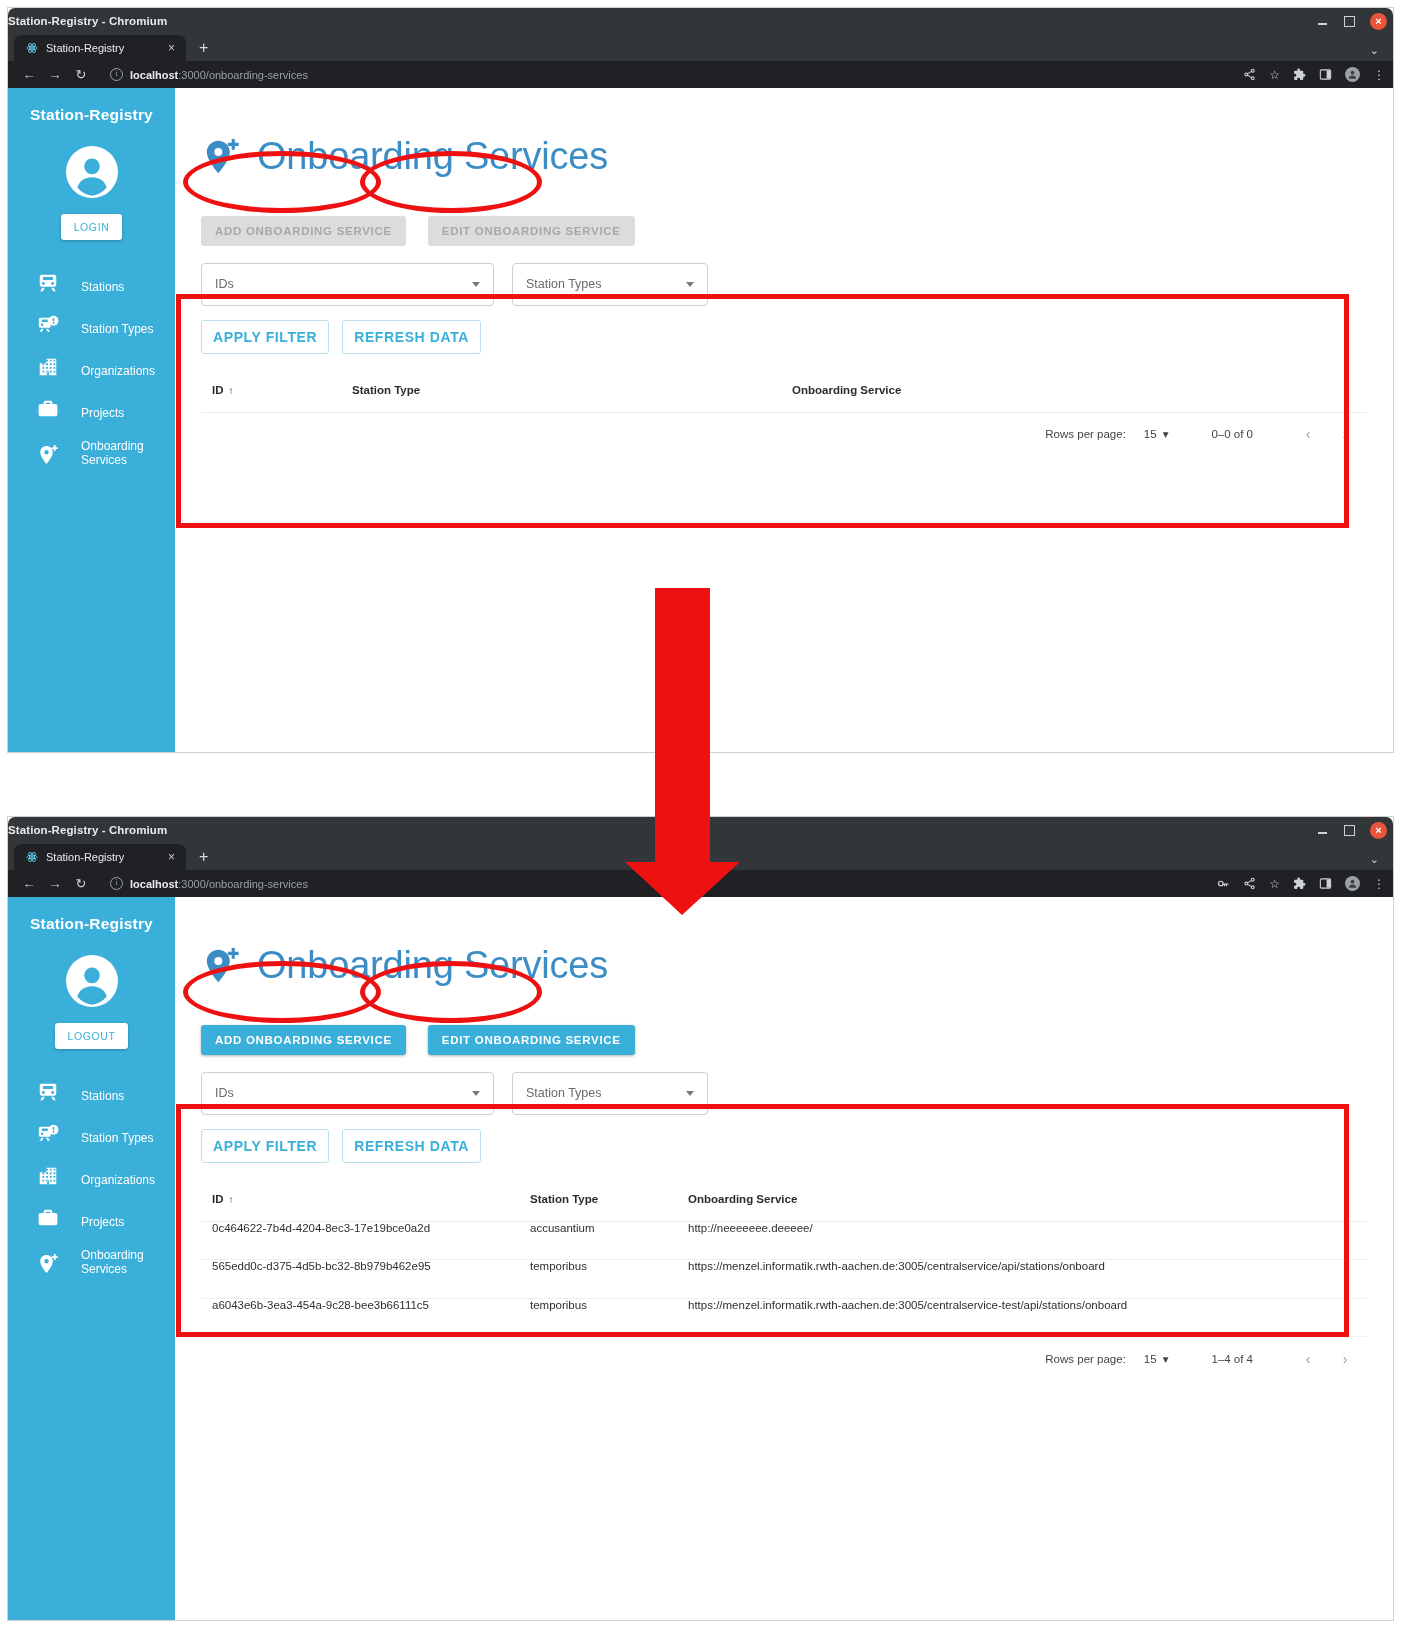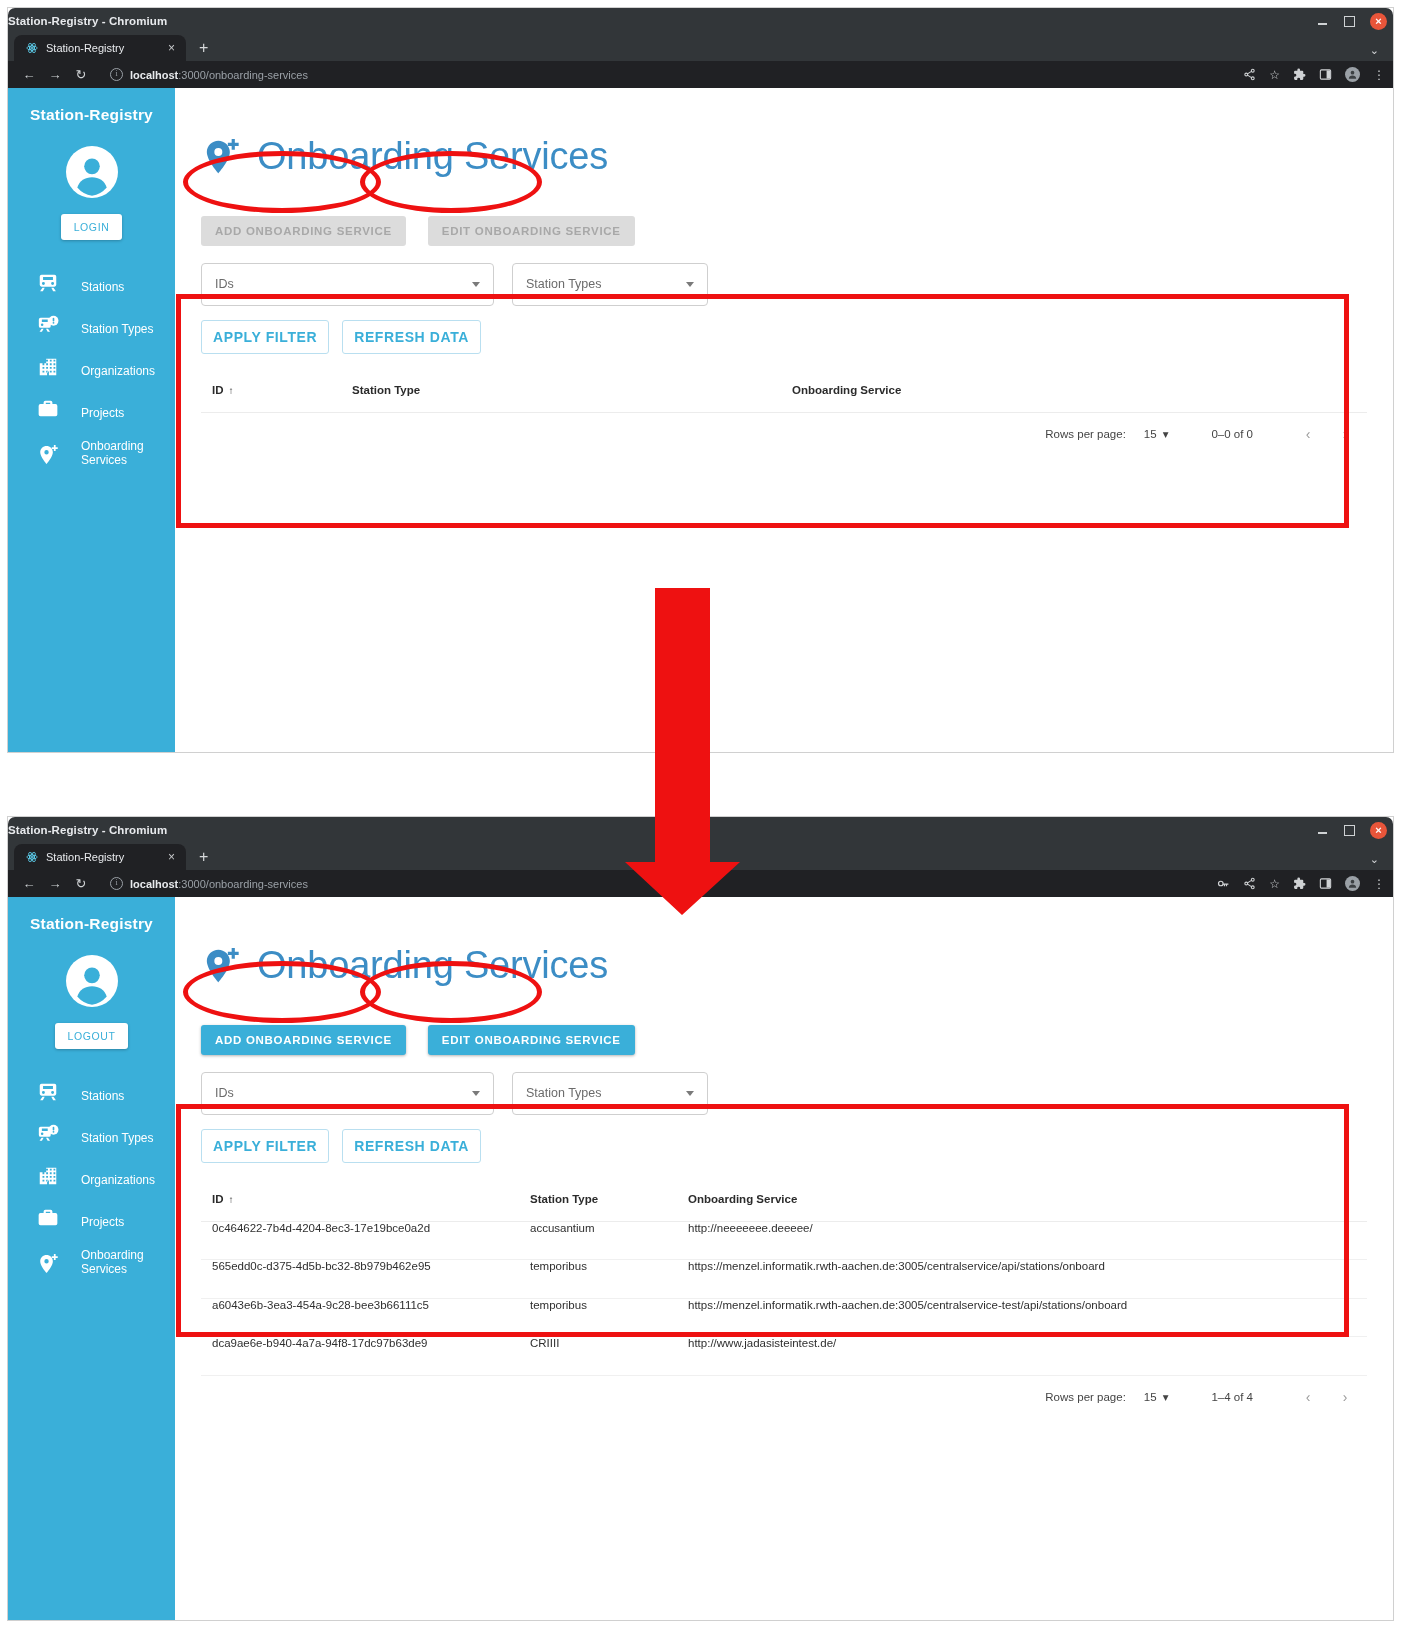--- a/index.html
+++ b/index.html
@@ -489,25 +489,20 @@
             <div class="trow">
               <div class="c-id">565edd0c-d375-4d5b-bc32-8b979b462e95</div>
               <div class="c-type">temporibus</div>
               <div class="c-svc">https://menzel.informatik.rwth-aachen.de:3005/centralservice/api/stations/onboard</div>
             </div>
             <div class="trow">
               <div class="c-id">a6043e6b-3ea3-454a-9c28-bee3b66111c5</div>
               <div class="c-type">temporibus</div>
               <div class="c-svc">https://menzel.informatik.rwth-aachen.de:3005/centralservice-test/api/stations/onboard</div>
             </div>
-            <div class="trow">
-              <div class="c-id">dca9ae6e-b940-4a7a-94f8-17dc97b63de9</div>
-              <div class="c-type">CRIIII</div>
-              <div class="c-svc">http://www.jadasisteintest.de/</div>
-            </div>
           </div>
         <div class="pager">
           <span class="pg-label">Rows per page:</span>
           <span class="pg-size">
             <span>15</span>
             <span>▾</span>
           </span>
           <span class="pg-range">1–4 of 4</span>
           <span class="pg-arrow">‹</span>
           <span class="pg-arrow">›</span>

